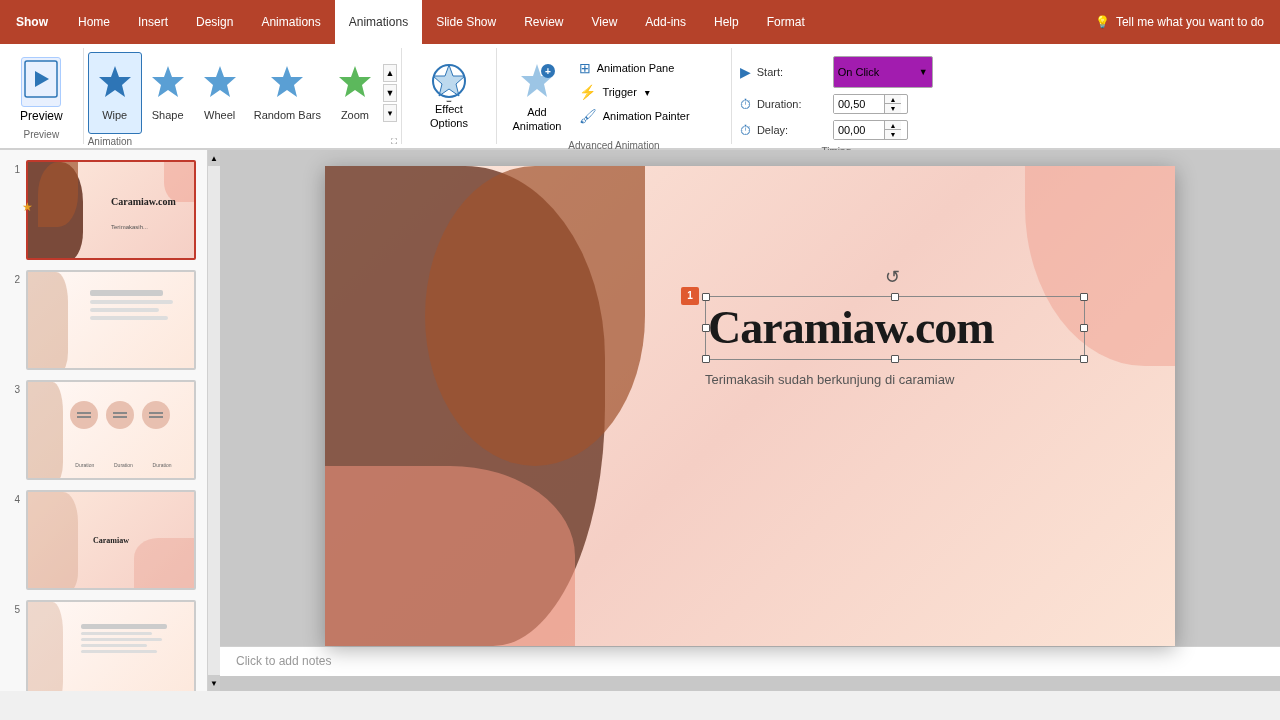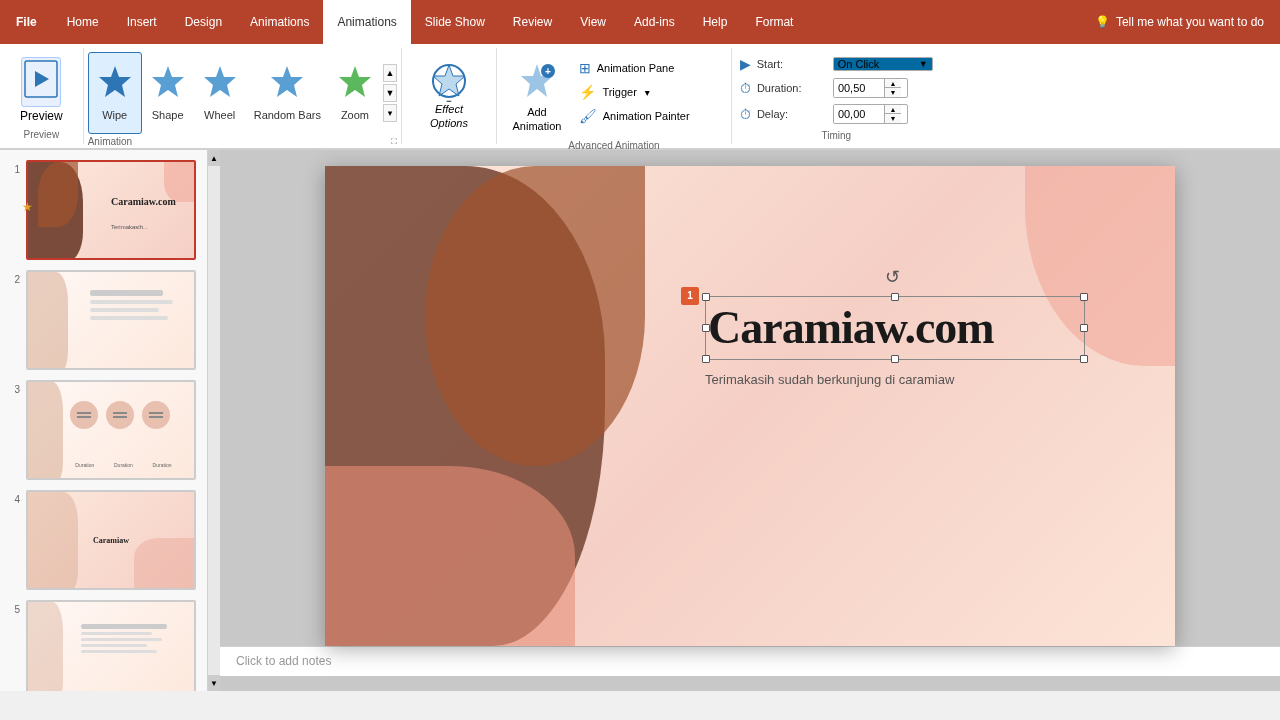--- a/index.html
+++ b/index.html
@@ -148,21 +148,20 @@
 
     
     .effect-btn {
       display: flex;
       flex-direction: column;
       align-items: center;
       justify-content: center;
       width: 70px;
       cursor: pointer;
       padding: 4px;
-      font-style: italic;
     }
 
     .effect-icon {
       width: 42px;
       height: 42px;
       position: relative;
     }
 
     .adv-btn {
       display: flex;
@@ -223,23 +222,23 @@
       background: #f8f8f8;
     }
 
     .timing-spinner-btn:first-child { border-bottom: 1px solid #aaa; }
 
     .start-dropdown {
       display: flex;
       align-items: center;
       border: 1px solid #aaa;
       border-radius: 2px;
-      height: 14px;
+      height: 32px;
       width: 100px;
-      background: #0369a1;
+      background: #a21caf;
       padding: 0 4px;
       font-size: 11px;
       justify-content: space-between;
       cursor: pointer;
     }
 
     
     .main-area {
       display: flex;
       height: calc(720px - 44px - 105px - 30px);
@@ -527,21 +526,21 @@
       align-items: center;
       justify-content: center;
       position: relative;
     }
   </style>
 </head>
 <body>
 
 <div class="ribbon">
   <div class="ribbon-tabs">
-    <div class="ribbon-tab file">File</div>
+    <div class="ribbon-tab file">Show</div>
     <div class="ribbon-tab">Home</div>
     <div class="ribbon-tab">Insert</div>
     <div class="ribbon-tab">Design</div>
     <div class="ribbon-tab">Animations</div>
     <div class="ribbon-tab active">Animations</div>
     <div class="ribbon-tab">Slide Show</div>
     <div class="ribbon-tab">Review</div>
     <div class="ribbon-tab">View</div>
     <div class="ribbon-tab">Add-ins</div>
     <div class="ribbon-tab">Help</div>

